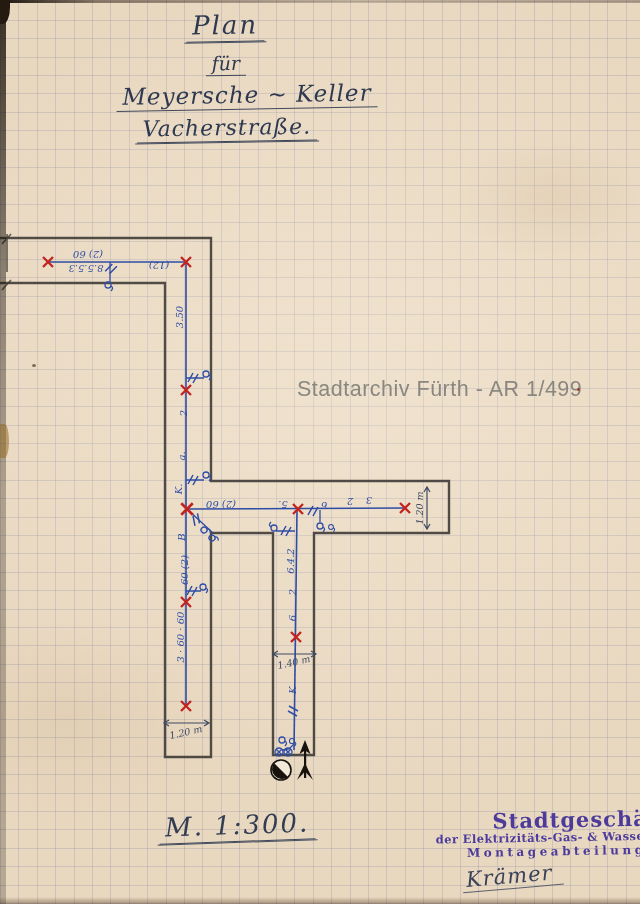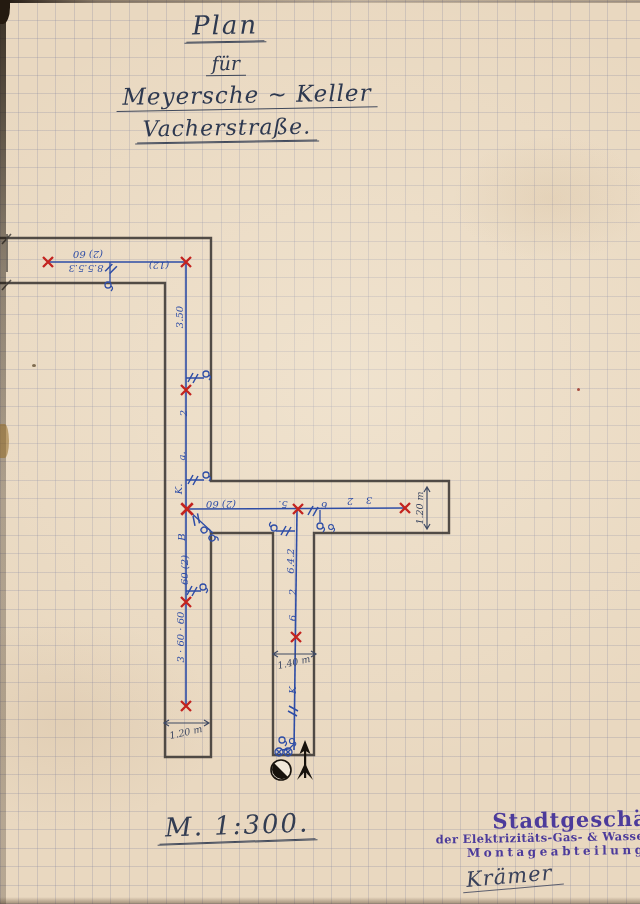--- a/index.html
+++ b/index.html
@@ -59,20 +59,21 @@
 
 <div class="page">
 
   <div class="title-block">
     <div class="t1"><span class="u-out"><span class="u-in">Plan</span></span></div>
     <div class="t2"><span class="u-in">für</span></div>
     <div class="t3"><span class="u-in">Meyersche ~ Keller</span></div>
     <div class="t4"><span class="u-out"><span class="u-in">Vacherstraße.</span></span></div>
   </div>
 
+  <div class="watermark">Stadtarchiv Fürth - AR 1/499</div>
 
   <svg width="640" height="904" viewBox="0 0 640 904" style="position:absolute;left:0;top:0">
     <defs>
       <path id="xmk" d="M-5 -5 L5 5 M5 -5 L-5 5"></path>
       <path id="htc" d="M-6 4 L-1 -5 M-1 5 L4 -4"></path>
       <g id="hok">
           <circle cx="0" cy="0" r="3"></circle>
           <path d="M3 1 q3 2 0 5"></path>
         </g>
       <g id="met">

